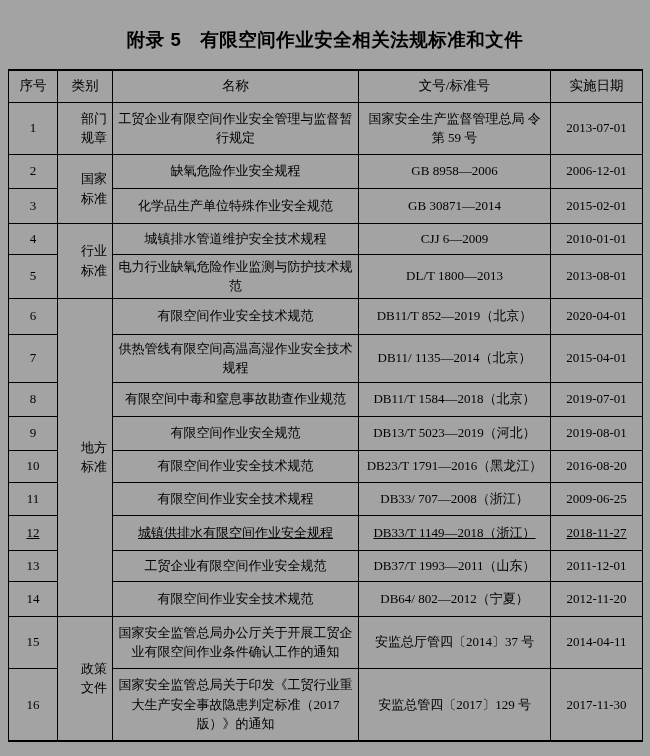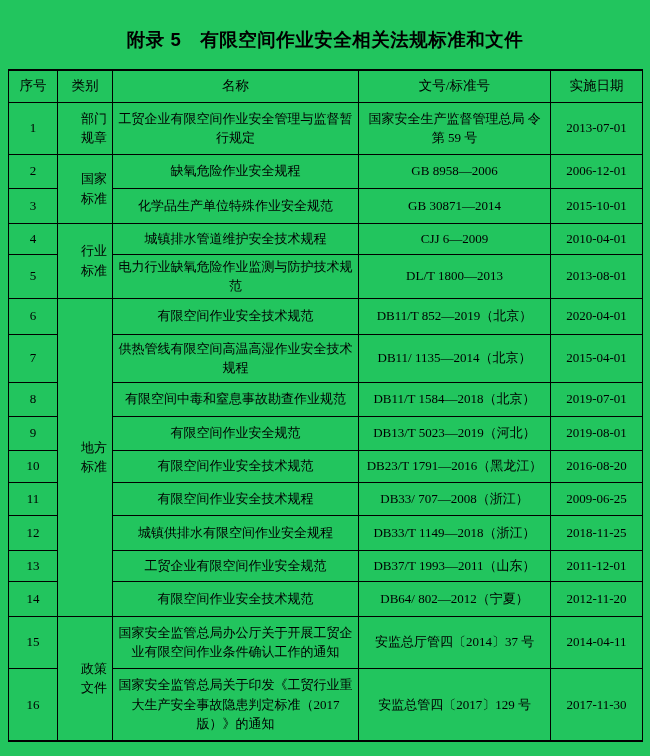--- a/index.html
+++ b/index.html
@@ -8,21 +8,21 @@
     background: #ffffff;
     width: 650px;
     height: 756px;
     color: #000000;
     font-family: "Liberation Serif", "DejaVu Serif", serif;
     overflow: hidden;
   }
   .page {
     width: 650px;
     height: 756px;
-    background: #22c55e;
+    background: #a3a3a3;
     box-sizing: border-box;
   }
   .doc-title {
     text-align: center;
     margin: 0;
     padding-top: 27px;
     font-family: "Liberation Sans", "DejaVu Sans", sans-serif;
     font-weight: bold;
     font-size: 18.5px;
     letter-spacing: 0.5px;
@@ -106,31 +106,31 @@
             <div>标准</div>
           </td>
           <td class="name-cell-td">缺氧危险作业安全规程</td>
           <td>GB 8958—2006</td>
           <td class="date-cell-td">2006-12-01</td>
         </tr>
         <tr style="height: 35px;">
           <td>3</td>
           <td class="name-cell-td">化学品生产单位特殊作业安全规范</td>
           <td>GB 30871—2014</td>
-          <td class="date-cell-td">2015-10-01</td>
+          <td class="date-cell-td">2015-02-01</td>
         </tr>
         <tr style="height: 31px;">
           <td>4</td>
           <td rowspan="2" class="cat">
             <div>行业</div>
             <div>标准</div>
           </td>
           <td class="name-cell-td">城镇排水管道维护安全技术规程</td>
           <td>CJJ 6—2009</td>
-          <td class="date-cell-td">2010-04-01</td>
+          <td class="date-cell-td">2010-01-01</td>
         </tr>
         <tr style="height: 41px;">
           <td>5</td>
           <td class="name-cell-td">电力行业缺氧危险作业监测与防护技术规范</td>
           <td>DL/T 1800—2013</td>
           <td class="date-cell-td">2013-08-01</td>
         </tr>
         <tr style="height: 36px;">
           <td>6</td>
           <td rowspan="9" class="cat">
@@ -164,25 +164,25 @@
           <td class="name-cell-td">有限空间作业安全技术规范</td>
           <td>DB23/T 1791—2016（黑龙江）</td>
           <td class="date-cell-td">2016-08-20</td>
         </tr>
         <tr style="height: 33px;">
           <td>11</td>
           <td class="name-cell-td">有限空间作业安全技术规程</td>
           <td>DB33/ 707—2008（浙江）</td>
           <td class="date-cell-td">2009-06-25</td>
         </tr>
-        <tr style="height: 35px;">
+        <tr style="height: 35px; text-decoration: underline;">
           <td>12</td>
           <td class="name-cell-td">城镇供排水有限空间作业安全规程</td>
           <td>DB33/T 1149—2018（浙江）</td>
-          <td class="date-cell-td">2018-11-25</td>
+          <td class="date-cell-td">2018-11-27</td>
         </tr>
         <tr style="height: 31px;">
           <td>13</td>
           <td class="name-cell-td">工贸企业有限空间作业安全规范</td>
           <td>DB37/T 1993—2011（山东）</td>
           <td class="date-cell-td">2011-12-01</td>
         </tr>
         <tr style="height: 35px;">
           <td>14</td>
           <td class="name-cell-td">有限空间作业安全技术规范</td>

